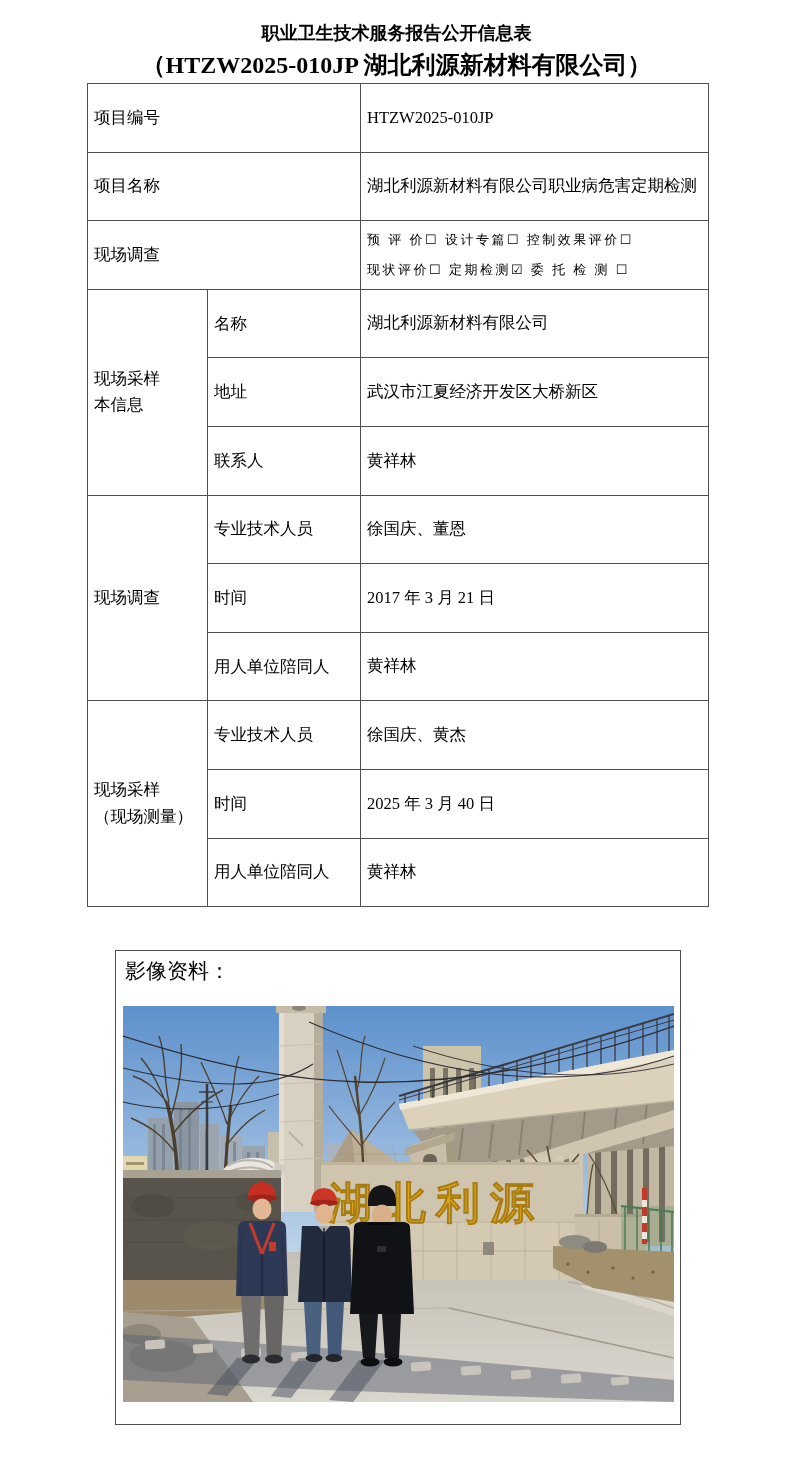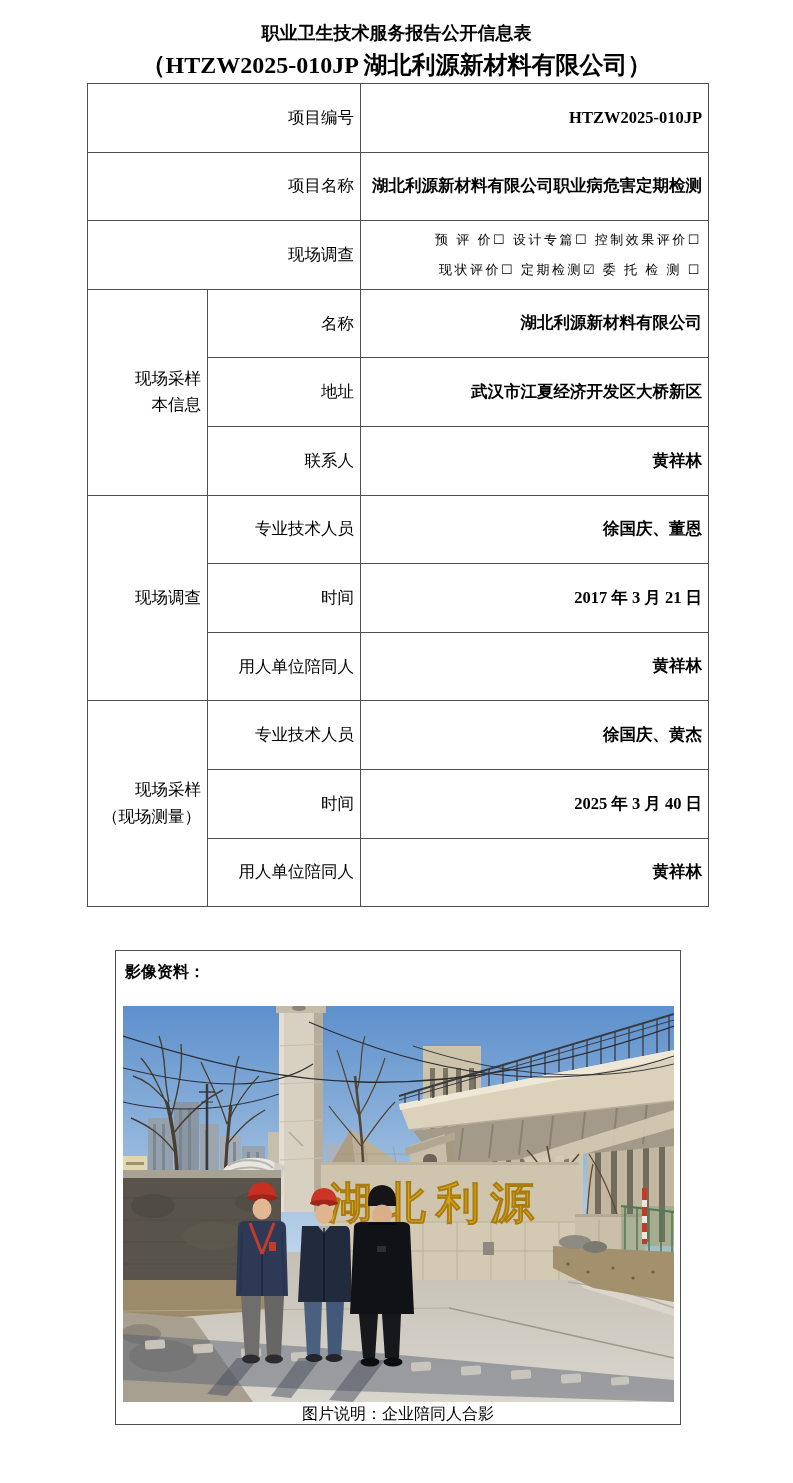--- a/index.html
+++ b/index.html
@@ -1,30 +1,30 @@
 <!DOCTYPE html>
 <html><head>
 <meta charset="utf-8">
 <style>
   html,body{margin:0;padding:0;background:#ffffff;}
   body{width:793px;height:1483px;position:relative;overflow:hidden;
        font-family:"Liberation Serif","DejaVu Serif",serif;color:#000;}
   .doc-title{padding-top:20px;text-align:center;font-size:18px;font-weight:700;line-height:26px;}
   .doc-subtitle{text-align:center;font-size:24px;font-weight:700;line-height:26px;margin-top:6px;margin-bottom:5px;}
   table.info{margin-left:87px;border-collapse:collapse;table-layout:fixed;width:621px;}
-  table.info td{border:1px solid #4f4f4f;text-align:right;vertical-align:middle;
+  table.info td{border:1px solid #4f4f4f;text-align:left;vertical-align:middle;
        font-size:16.5px;padding:0 6px;overflow:hidden;}
   table.info tr{height:68.6px;}
   td.group-cell{white-space:pre-line;line-height:1.6;}
-  td.value-cell{font-weight:700;font-size:17px;padding:0 24px;line-height:1.6;}
+  td.value-cell{font-weight:400;font-size:17px;padding:0 24px;line-height:1.6;}
   td.type-cell{text-align:left;padding-left:10px;font-weight:400;}
   .type-line{letter-spacing:2.5px;line-height:30px;font-size:13px;white-space:nowrap;}
   .media-box{position:absolute;left:115px;top:950px;width:566px;height:475px;
        border:1px solid #4f4f4f;box-sizing:border-box;background:#fff;}
-  .media-label{margin:9px 0 0 9px;font-size:16px;font-weight:700;height:23px;line-height:23px;}
+  .media-label{margin:9px 0 0 9px;font-size:21px;font-weight:400;height:23px;line-height:23px;}
   svg.photo{display:block;margin:23px auto 0 auto;width:551px;height:396px;}
   .media-caption{text-align:center;font-size:16px;line-height:21px;font-weight:400;margin-top:1px;}
 </style>
 </head>
 <body>
 
 <div class="doc-title">职业卫生技术服务报告公开信息表</div>
 <div class="doc-subtitle">（HTZW2025-010JP 湖北利源新材料有限公司）</div>
 
 <table class="info">
@@ -385,14 +385,13 @@
       <path d="M231,221 Q231,217 237,216 L281,216 Q287,217 287,221 L291,308 L227,308 Z" fill="#111215"></path>
       <rect x="254" y="240" width="9" height="6" fill="#2e2f33"></rect>
       <line x1="245" y1="218" x2="273" y2="218" stroke="#000000" stroke-width="1"></line>
       <polygon points="236,308 255,308 252,352 240,352" fill="#17181b"></polygon>
       <polygon points="259,308 278,308 276,352 262,352" fill="#17181b"></polygon>
       <ellipse cx="247" cy="356" rx="9.5" ry="4.5" fill="#0c0d0f"></ellipse>
       <ellipse cx="270" cy="356" rx="9.5" ry="4.5" fill="#0c0d0f"></ellipse>
     </g>
   </svg>
 
-  <div class="media-caption">图片说明：企业陪同人合影</div>
 </div>
 
 </body></html>

